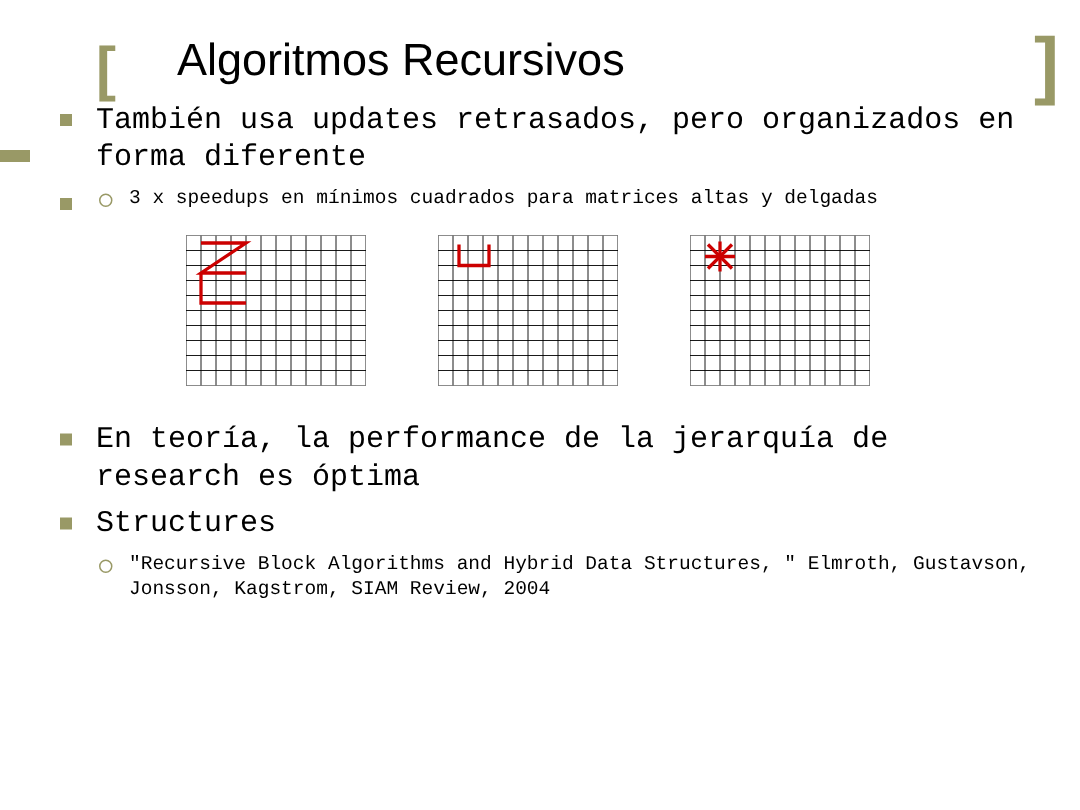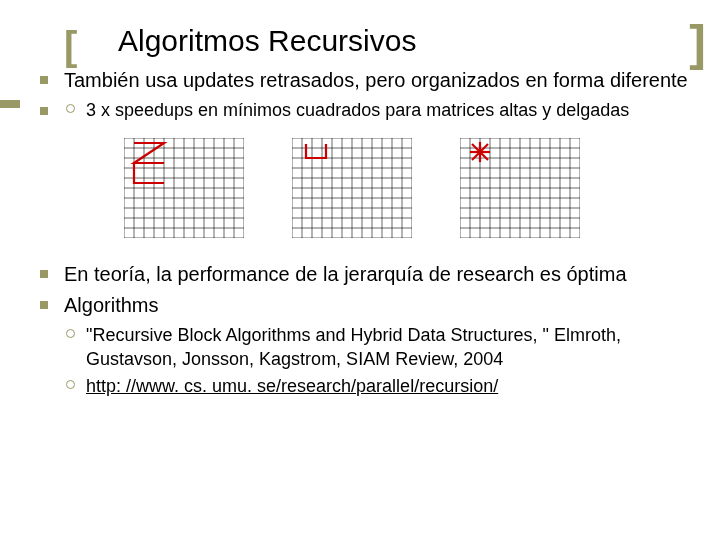--- a/index.html
+++ b/index.html
@@ -48,20 +48,21 @@
     position: absolute;
     left: 0;
     top: 100px;
     width: 20px;
     height: 8px;
     background: #999966;
   }
   ul.bullets {
     list-style: none;
     margin-left: 12px;
+    font-family: Liberation Mono, monospace;
   }
   ul.bullets > li {
     position: relative;
     padding-left: 28px;
     font-size: 20px;
     line-height: 1.25;
     margin-bottom: 6px;
     color: #000;
   }
   ul.bullets > li::before {
@@ -73,21 +74,21 @@
     height: 8px;
     background: #999966;
   }
   ul.sub {
     list-style: none;
     margin-top: 6px;
   }
   ul.sub > li {
     position: relative;
     padding-left: 22px;
-    font-size: 18px;
+    font-size: 13px;
     line-height: 1.3;
     margin-bottom: 4px;
     color: #000;
   }
   ul.sub > li::before {
     content: "";
     position: absolute;
     left: 2px;
     top: 5px;
     width: 7px;
@@ -241,24 +242,21 @@
         </g>
       </svg>
     </div>
   </div>
 
   <ul class="bullets">
     <li>
       <span>En teoría, la performance de la jerarquía de research es óptima</span>
     </li>
     <li>
-      <span>Algorithms</span>
+      <span>Structures</span>
       <ul class="sub">
         <li>
           <span>"Recursive Block Algorithms and Hybrid Data Structures, " Elmroth, Gustavson, Jonsson, Kagstrom, SIAM Review, 2004</span>
         </li>
-        <li>
-          <span class="link">http: //www. cs. umu. se/research/parallel/recursion/</span>
-        </li>
       </ul>
     </li>
   </ul>
 </div>
 
 </body></html>

